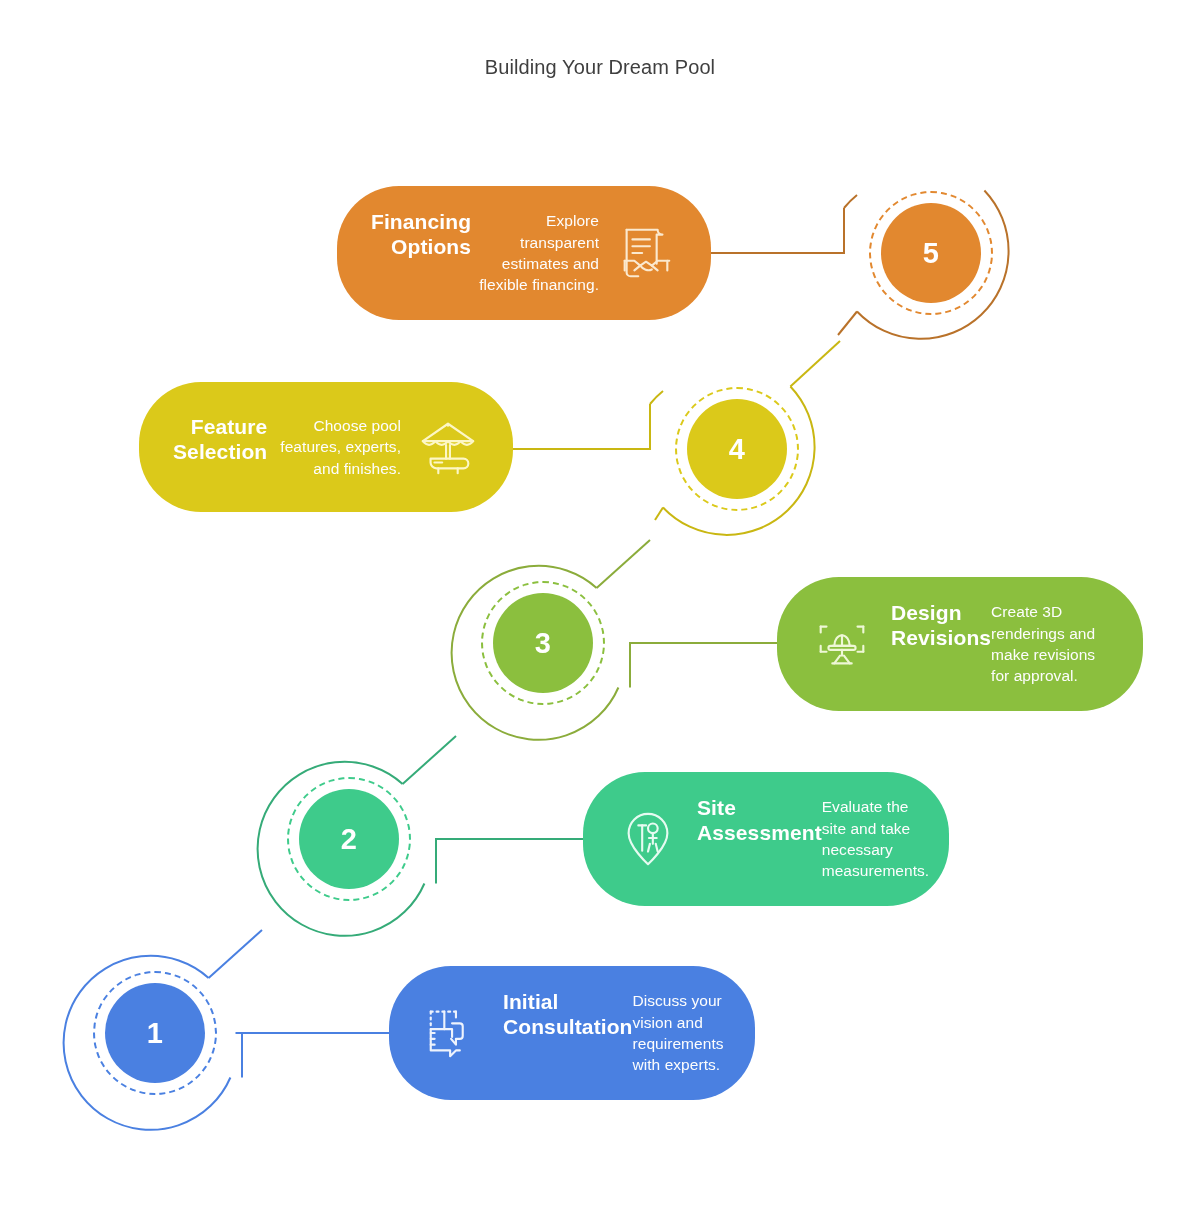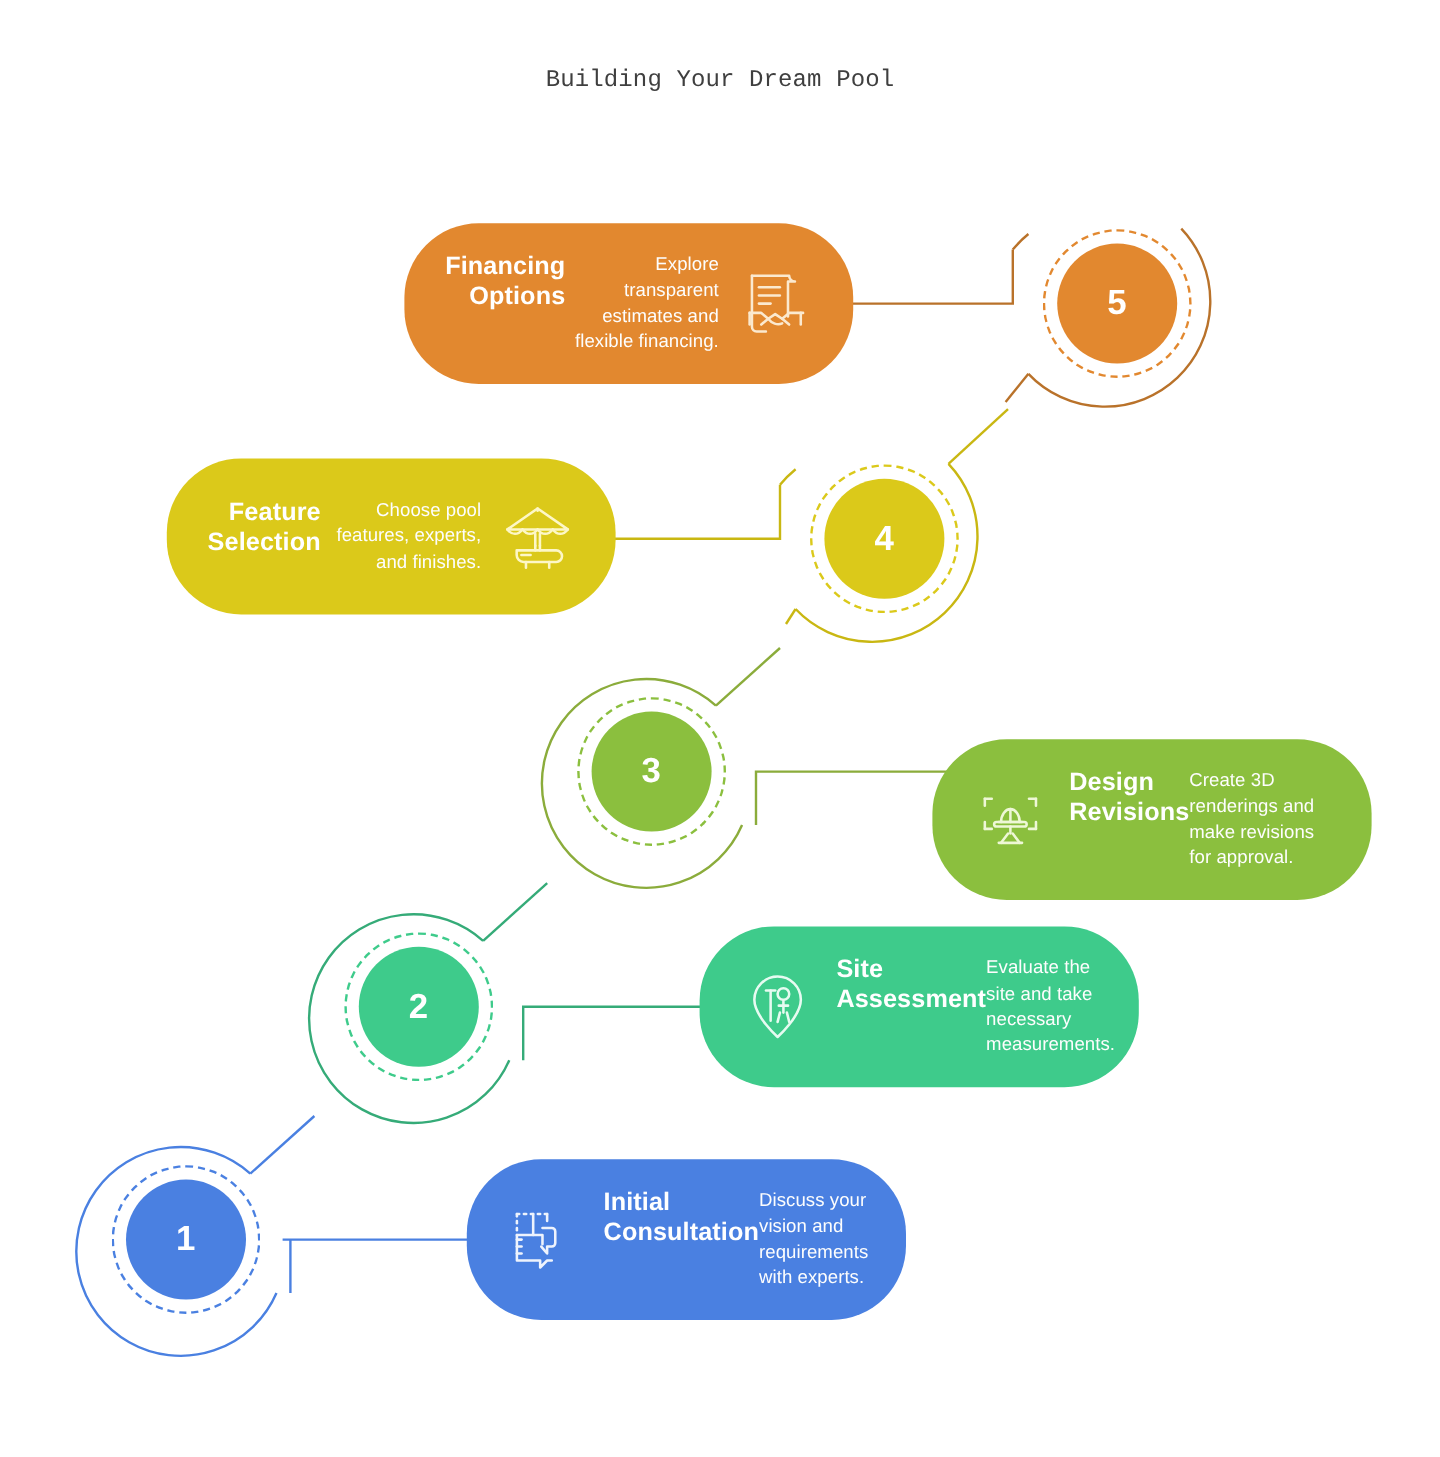--- a/index.html
+++ b/index.html
@@ -23,21 +23,20 @@
   #chart-title {
     position: absolute;
     left: 0;
     top: 56px;
     width: 1200px;
     text-align: center;
     font-size: 20px;
     font-weight: 400;
     color: #3f3f3f;
     letter-spacing: 0.1px;
-    font-family: Liberation Mono, monospace;
   }
 
   
   #connector-layer {
     position: absolute;
     left: 0;
     top: 0;
     width: 1200px;
     height: 1214px;
     pointer-events: none;
@@ -223,21 +222,21 @@
     </div>
   </div>
 
   <div class="step-node" style="left:455px; top:555px; color:#8bbf3e;">
     <div class="step-dashed-ring"></div>
     <div class="step-disc">
       <span class="step-number">3</span>
     </div>
   </div>
 
-  <div class="step-card card-left-icon" style="left:777px; top:577px; width:366px; height:134px; background:#8bbf3e;margin-top:39px;">
+  <div class="step-card card-left-icon" style="left:777px; top:577px; width:366px; height:134px; background:#8bbf3e;">
     <div class="card-icon">
       <svg viewBox="0 0 64 64" fill="none" stroke="#eef7d6" stroke-width="2.2" stroke-linecap="round" stroke-linejoin="round">
         <path d="M10 14 h6"></path>
           <path d="M10 14 v6"></path>
         <path d="M54 14 h-6"></path>
           <path d="M54 14 v6"></path>
         <path d="M10 40 v-6"></path>
           <path d="M10 40 h6"></path>
         <path d="M54 40 v-6"></path>
           <path d="M54 40 h-6"></path>

